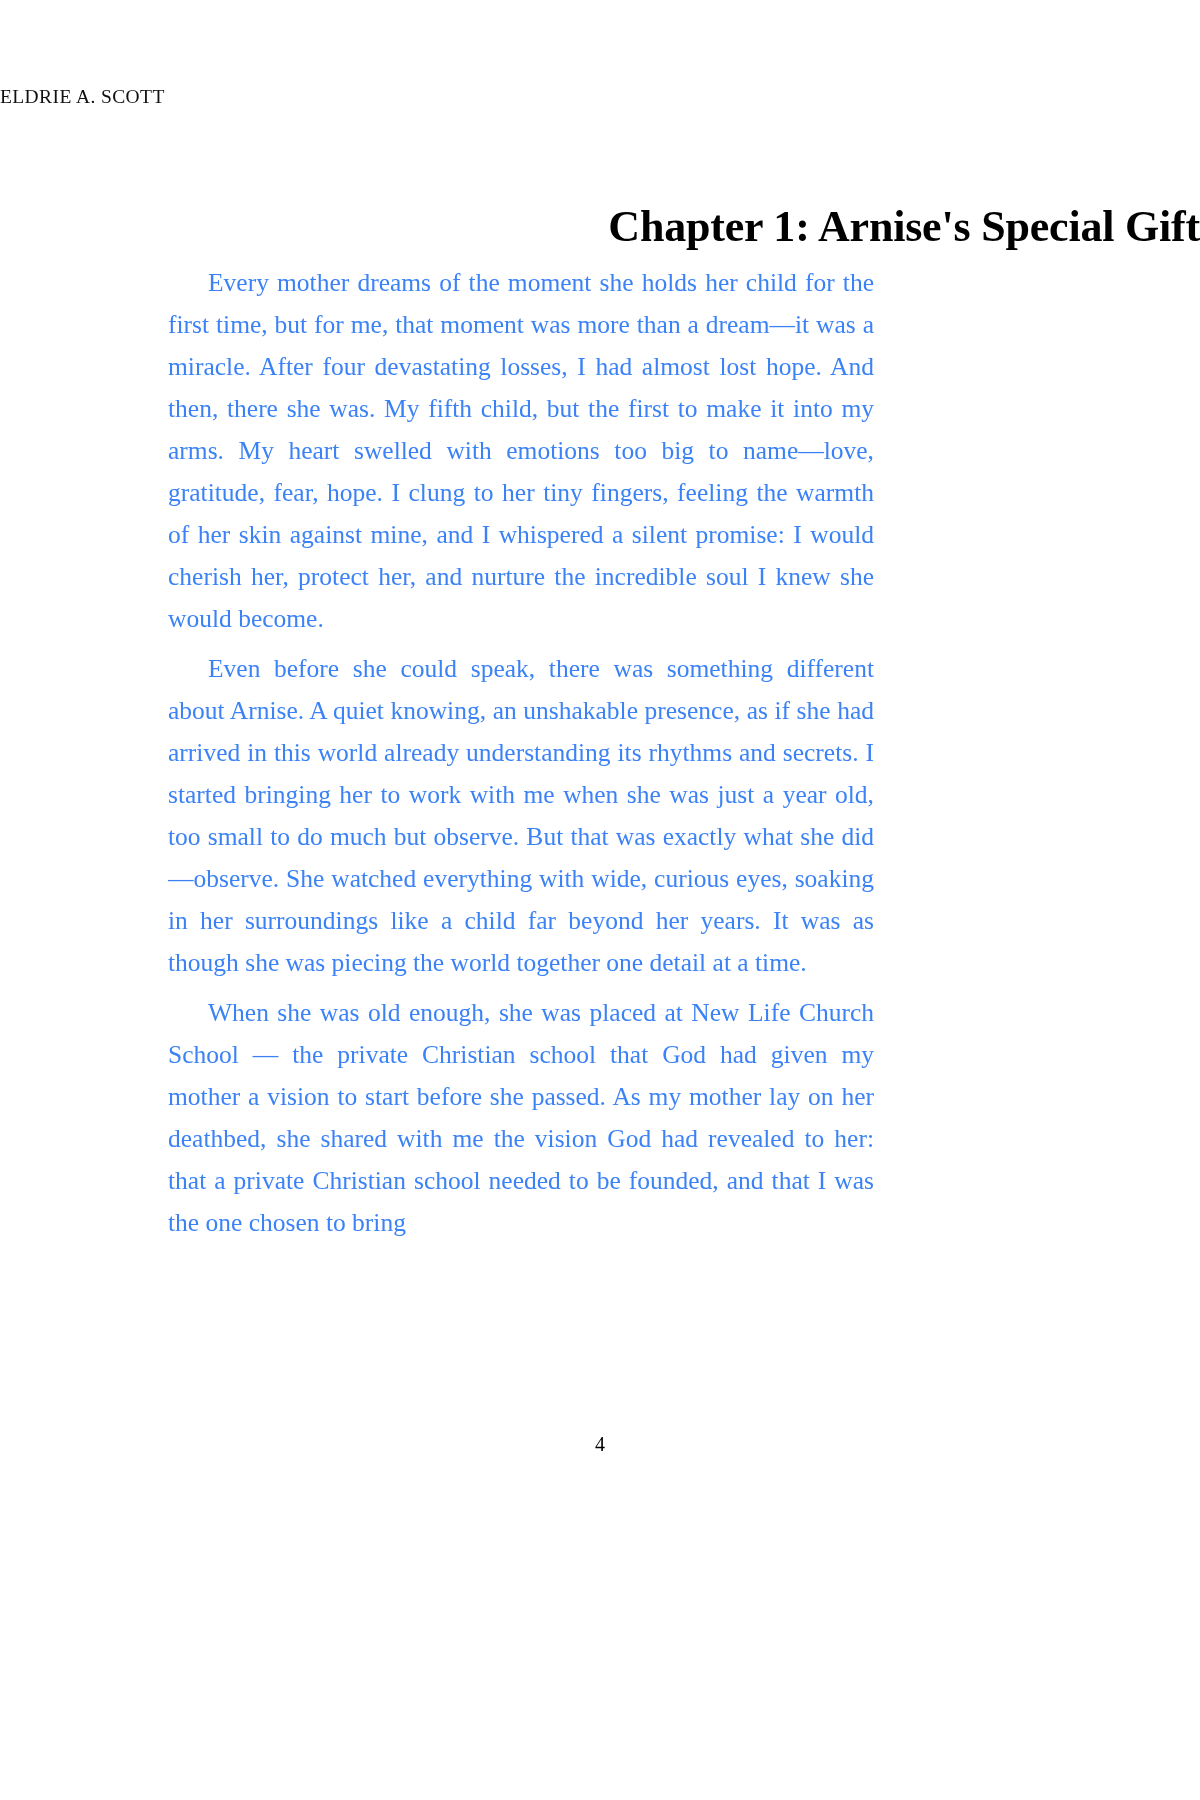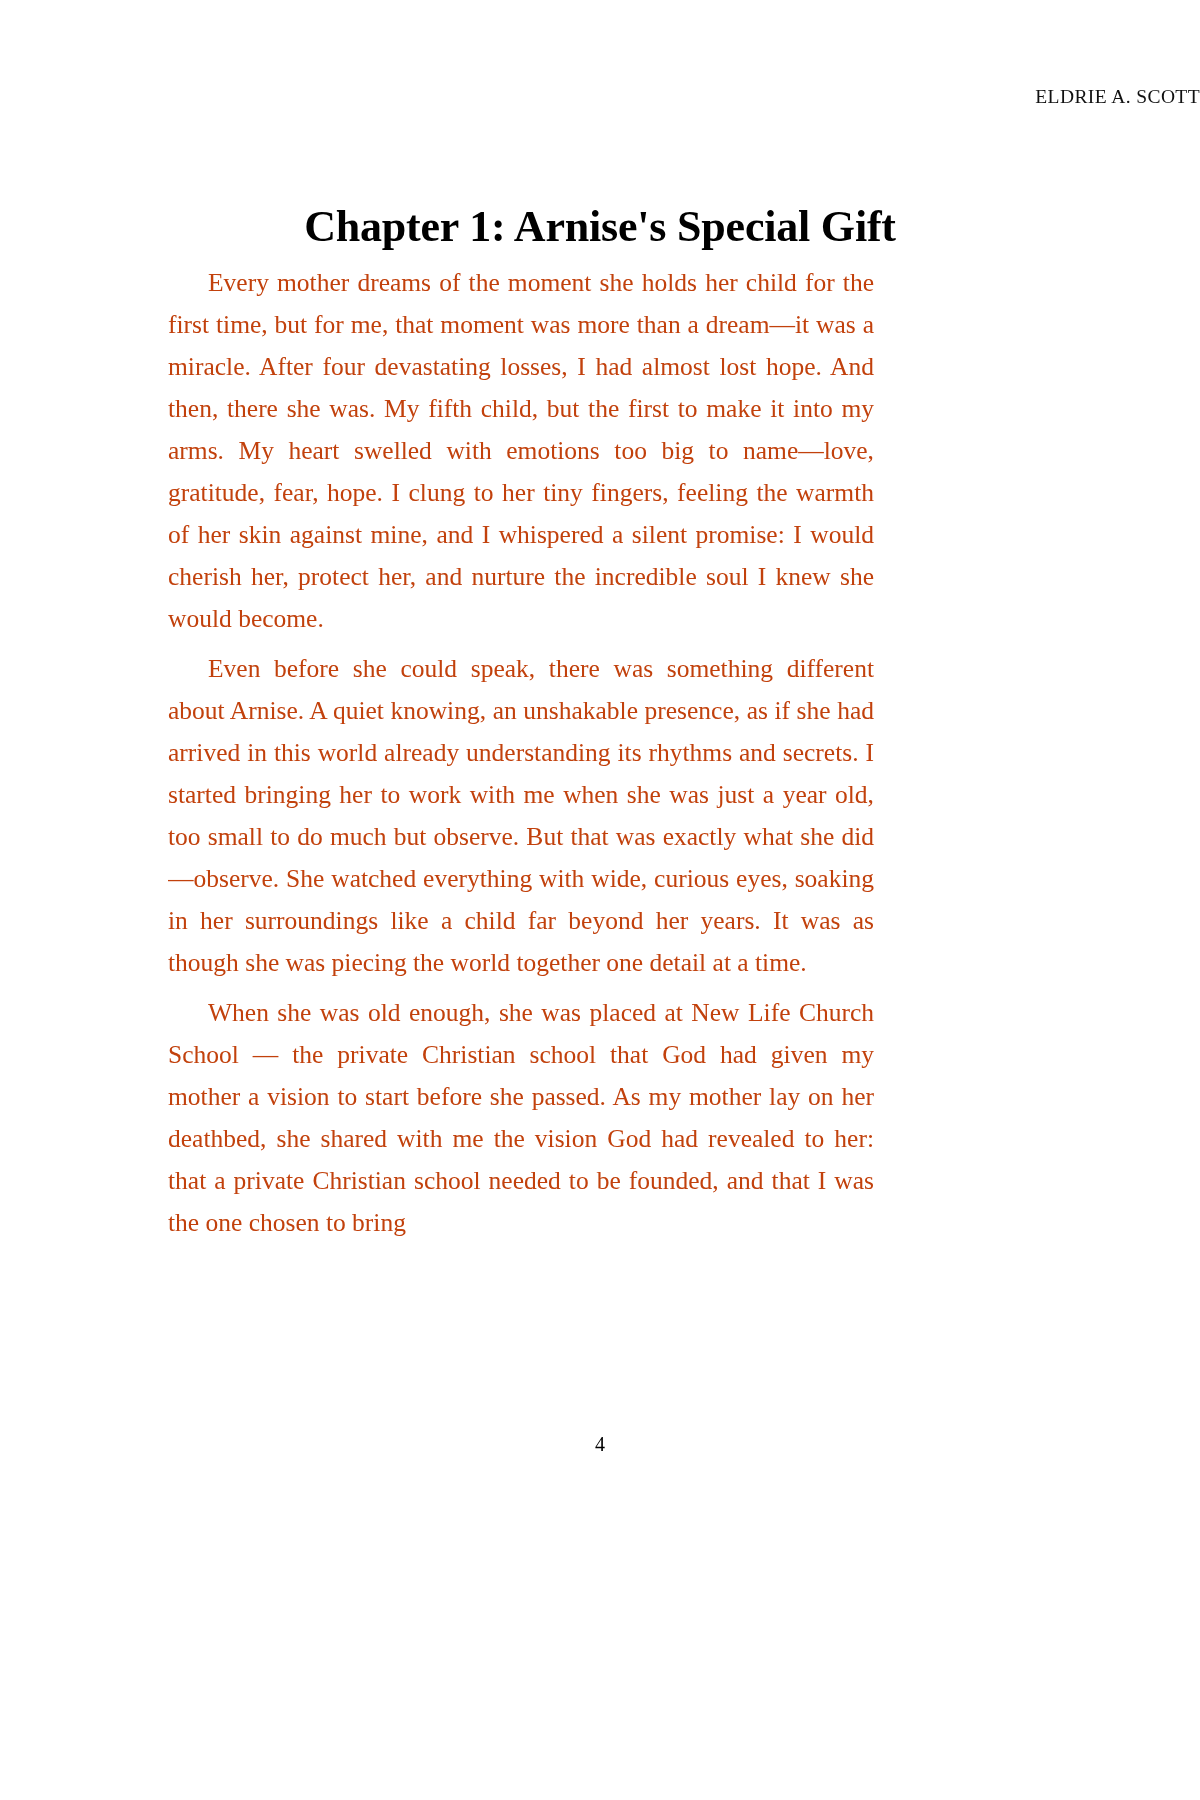--- a/index.html
+++ b/index.html
@@ -18,32 +18,32 @@
     margin: 0 auto;
     background: #ffffff;
     overflow: hidden;
     box-sizing: border-box;
   }
   .running-header {
     position: absolute;
     top: 85px;
     left: 0;
     width: 1200px;
-    text-align: right;
+    text-align: left;
     font-size: 19.5px;
     letter-spacing: 0.4px;
     line-height: 1.2;
     color: #111111;
   }
   .chapter-title {
     position: absolute;
     top: 172px;
     left: 0;
     width: 1200px;
-    text-align: center;
+    text-align: right;
     font-size: 44px;
     font-weight: bold;
     line-height: 1.18;
     letter-spacing: -0.2px;
     color: #000000;
   }
   .body-block {
     position: absolute;
     top: 262px;
     left: 168px;
@@ -51,21 +51,21 @@
     height: 1120px;
     overflow: hidden;
   }
   .para {
     margin: 0 0 0 0;
     text-indent: 40px;
     text-align: justify;
     text-justify: inter-word;
     font-size: 25.5px;
     line-height: 42px;
-    color: #c2410c;
+    color: #3b82f6;
     -webkit-hyphens: none;
     hyphens: none;
   }
   .para + .para {
     margin-top: 8px;
   }
   .page-number {
     position: absolute;
     top: 1432px;
     left: 0;

